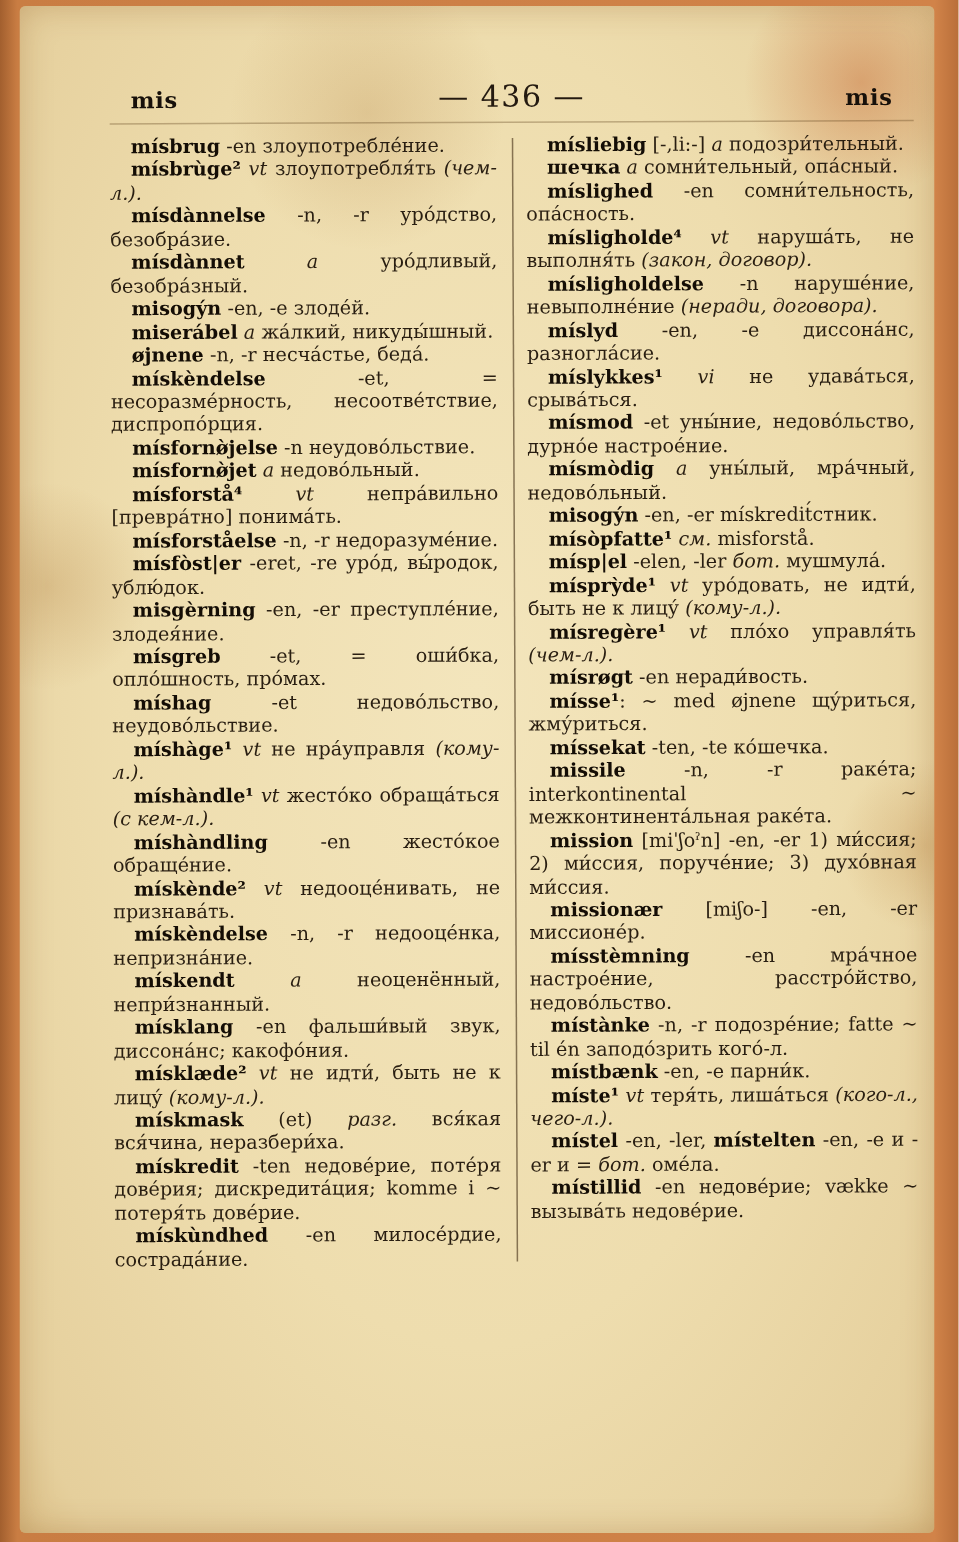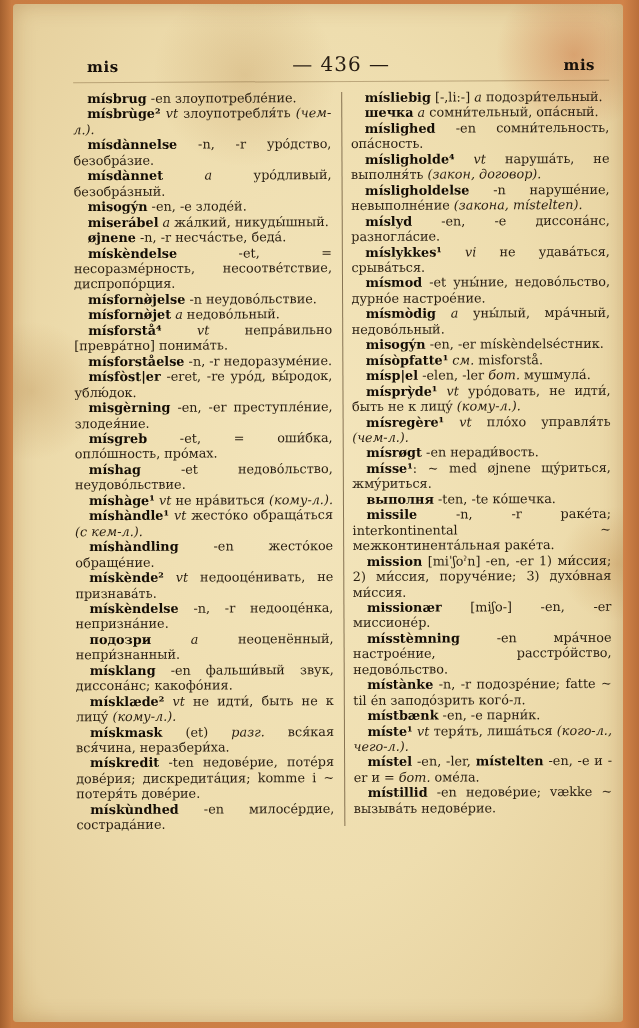--- a/index.html
+++ b/index.html
@@ -76,51 +76,51 @@
           <p class="entry"><span class="hw">øjnene</span><span> -n, -r несча́стье, беда́.</span></p>
           <p class="entry"><span class="hw">mískèndelse</span><span> -et, = несоразме́рность, несоотве́тствие, диспропо́рция.</span></p>
           <p class="entry"><span class="hw">mísfornø̀jelse</span><span> -n неудово́льствие.</span></p>
           <p class="entry"><span class="hw">mísfornø̀jet</span><span class="it"> a </span><span>недово́льный.</span></p>
           <p class="entry"><span class="hw">mísforstå⁴</span><span class="it"> vt </span><span>непра́вильно [превра́тно] понима́ть.</span></p>
           <p class="entry"><span class="hw">mísforståelse</span><span> -n, -r недоразуме́ние.</span></p>
           <p class="entry"><span class="hw">mísfòst|er</span><span> -eret, -re уро́д, вы́родок, ублю́док.</span></p>
           <p class="entry"><span class="hw">misgèrning</span><span> -en, -er преступле́ние, злодея́ние.</span></p>
           <p class="entry"><span class="hw">mísgreb</span><span> -et, = оши́бка, опло́шность, про́мах.</span></p>
           <p class="entry"><span class="hw">míshag</span><span> -et недово́льство, неудово́льствие.</span></p>
-          <p class="entry"><span class="hw">míshàge¹</span><span class="it"> vt </span><span>не нра́виться </span><span class="it">(кому-л.).</span></p>
+          <p class="entry"><span class="hw">míshàge¹</span><span class="it"> vt </span><span>не нра́управля </span><span class="it">(кому-л.).</span></p>
           <p class="entry"><span class="hw">míshàndle¹</span><span class="it"> vt </span><span>жесто́ко обраща́ться </span><span class="it">(с кем-л.).</span></p>
           <p class="entry"><span class="hw">míshàndling</span><span> -en жесто́кое обраще́ние.</span></p>
           <p class="entry"><span class="hw">mískènde²</span><span class="it"> vt </span><span>недооце́нивать, не признава́ть.</span></p>
           <p class="entry"><span class="hw">mískèndelse</span><span> -n, -r недооце́нка, непризна́ние.</span></p>
-          <p class="entry"><span class="hw">подозри</span><span class="it"> a </span><span>неоценённый, непри́знанный.</span></p>
+          <p class="entry"><span class="hw">mískendt</span><span class="it"> a </span><span>неоценённый, непри́знанный.</span></p>
           <p class="entry"><span class="hw">mísklang</span><span> -en фальши́вый звук, диссона́нс; какофо́ния.</span></p>
           <p class="entry"><span class="hw">mísklæde²</span><span class="it"> vt </span><span>не идти́, быть не к лицу́ </span><span class="it">(кому-л.).</span></p>
           <p class="entry"><span class="hw">mískmask</span><span> (et) </span><span class="it">разг. </span><span>вся́кая вся́чина, неразбери́ха.</span></p>
           <p class="entry"><span class="hw">mískredit</span><span> -ten недове́рие, поте́ря дове́рия; дискредита́ция; komme i ~ потеря́ть дове́рие.</span></p>
           <p class="entry"><span class="hw">mískùndhed</span><span> -en милосе́рдие, сострада́ние.</span></p>
         </div>
       <div class="divider"></div>
       <div class="col right">
           <p class="entry"><span class="hw">mísliebig</span><span> [-,li:-] </span><span class="it">a </span><span>подозри́тельный.</span></p>
           <p class="entry"><span class="hw">шечка</span><span class="it"> a </span><span>сомни́тельный, опа́сный.</span></p>
           <p class="entry"><span class="hw">míslighed</span><span> -en сомни́тельность, опа́сность.</span></p>
           <p class="entry"><span class="hw">mísligholde⁴</span><span class="it"> vt </span><span>наруша́ть, не выполня́ть </span><span class="it">(закон, договор).</span></p>
-          <p class="entry"><span class="hw">mísligholdelse</span><span> -n наруше́ние, невыполне́ние </span><span class="it">(закона, místelten).</span></p>
+          <p class="entry"><span class="hw">mísligholdelse</span><span> -n наруше́ние, невыполне́ние </span><span class="it">(неради, договора).</span></p>
           <p class="entry"><span class="hw">míslyd</span><span> -en, -e диссона́нс, разногла́сие.</span></p>
           <p class="entry"><span class="hw">míslykkes¹</span><span class="it"> vi </span><span>не удава́ться, срыва́ться.</span></p>
           <p class="entry"><span class="hw">mísmod</span><span> -et уны́ние, недово́льство, дурно́е настрое́ние.</span></p>
           <p class="entry"><span class="hw">mísmòdig</span><span class="it"> a </span><span>уны́лый, мра́чный, недово́льный.</span></p>
-          <p class="entry"><span class="hw">misogýn</span><span> -en, -er mískèndelséстник.</span></p>
+          <p class="entry"><span class="hw">misogýn</span><span> -en, -er mískredit́стник.</span></p>
           <p class="entry"><span class="hw">mísòpfatte¹</span><span class="it"> см. </span><span>misforstå.</span></p>
           <p class="entry"><span class="hw">mísp|el</span><span> -elen, -ler </span><span class="it">бот. </span><span>мушмула́.</span></p>
           <p class="entry"><span class="hw">mísprỳde¹</span><span class="it"> vt </span><span>уро́довать, не идти́, быть не к лицу́ </span><span class="it">(кому-л.).</span></p>
           <p class="entry"><span class="hw">mísregère¹</span><span class="it"> vt </span><span>пло́хо управля́ть </span><span class="it">(чем-л.).</span></p>
           <p class="entry"><span class="hw">mísrøgt</span><span> -en неради́вость.</span></p>
           <p class="entry"><span class="hw">mísse¹</span><span>: ~ med øjnene щу́риться, жму́риться.</span></p>
-          <p class="entry"><span class="hw">выполня</span><span> -ten, -te ко́шечка.</span></p>
+          <p class="entry"><span class="hw">míssekat</span><span> -ten, -te ко́шечка.</span></p>
           <p class="entry"><span class="hw">missile</span><span> -n, -r раке́та; interkontinental ~ межконтинента́льная раке́та.</span></p>
           <p class="entry"><span class="hw">mission</span><span> [miˈʃoˀn] -en, -er 1) ми́ссия; 2) ми́ссия, поруче́ние; 3) духо́вная ми́ссия.</span></p>
           <p class="entry"><span class="hw">missionær</span><span> [miʃo-] -en, -er миссионе́р.</span></p>
           <p class="entry"><span class="hw">mísstèmning</span><span> -en мра́чное настрое́ние, расстро́йство, недово́льство.</span></p>
           <p class="entry"><span class="hw">místànke</span><span> -n, -r подозре́ние; fatte ~ til én заподо́зрить кого́-л.</span></p>
           <p class="entry"><span class="hw">místbænk</span><span> -en, -e парни́к.</span></p>
           <p class="entry"><span class="hw">míste¹</span><span class="it"> vt </span><span>теря́ть, лиша́ться </span><span class="it">(кого-л., чего-л.).</span></p>
           <p class="entry"><span class="hw">místel</span><span> -en, -ler, </span><span class="hw">místelten</span><span> -en, -e и -er и = </span><span class="it">бот. </span><span>оме́ла.</span></p>
           <p class="entry"><span class="hw">místillid</span><span> -en недове́рие; vække ~ вызыва́ть недове́рие.</span></p>
         </div>

